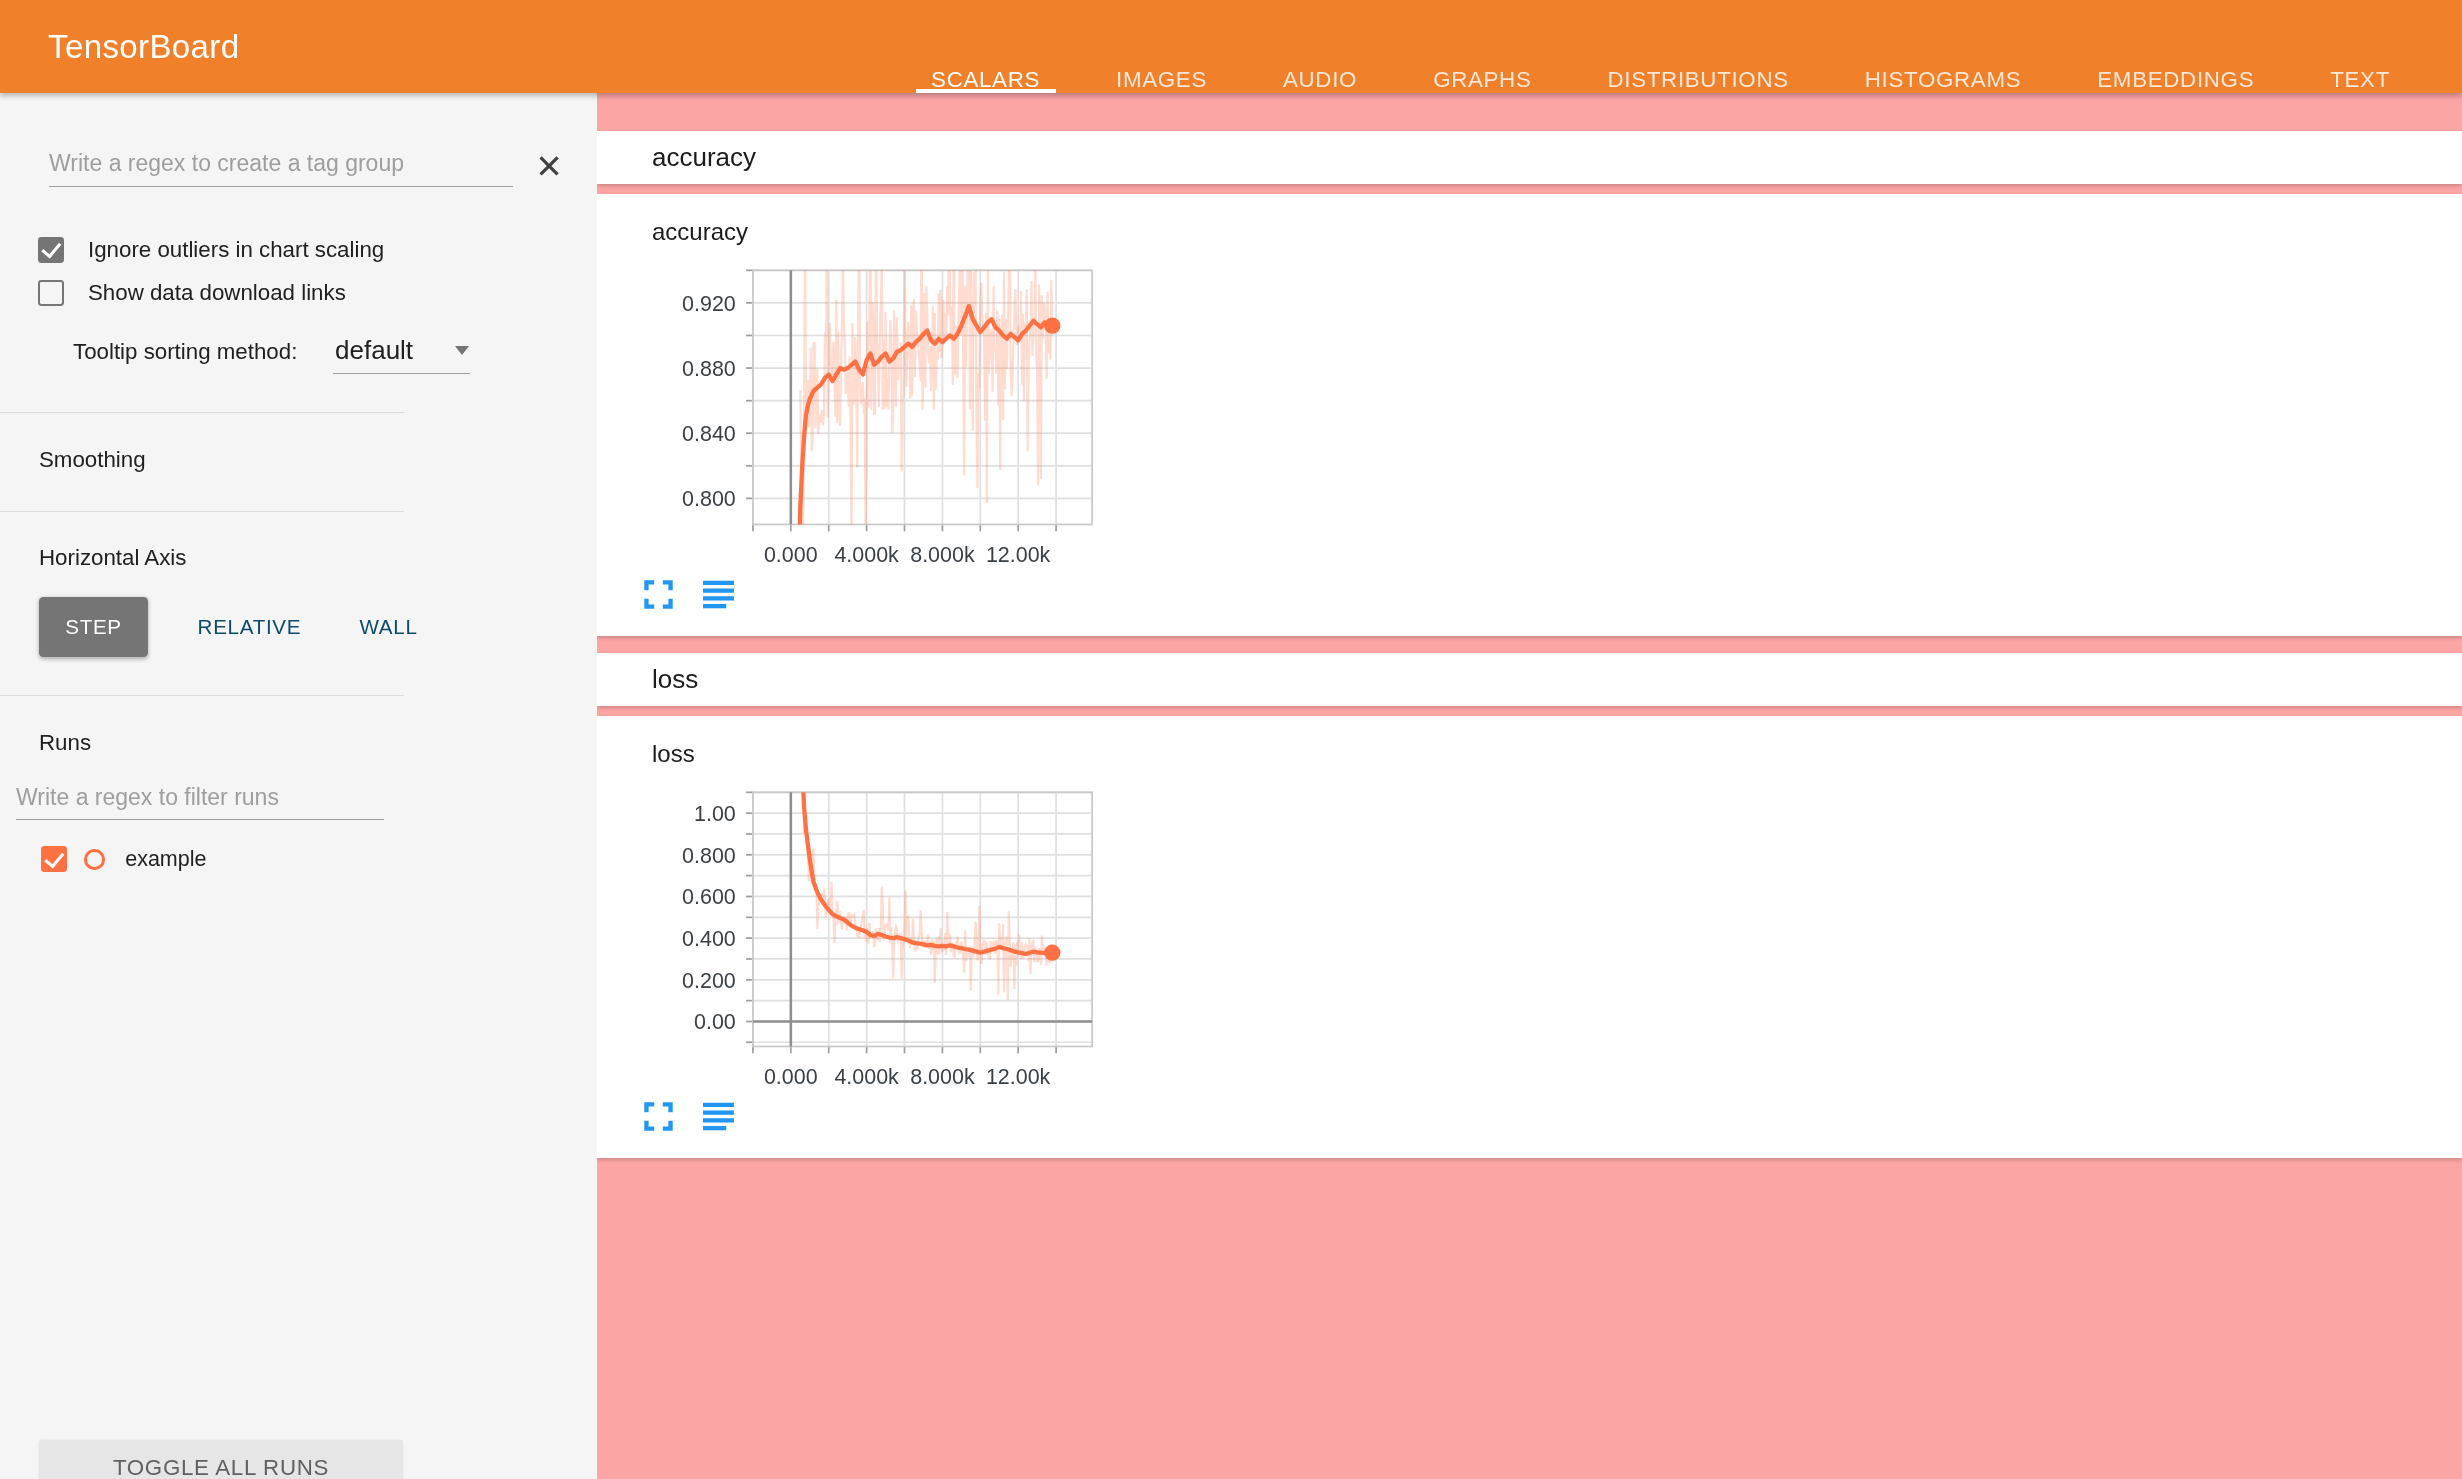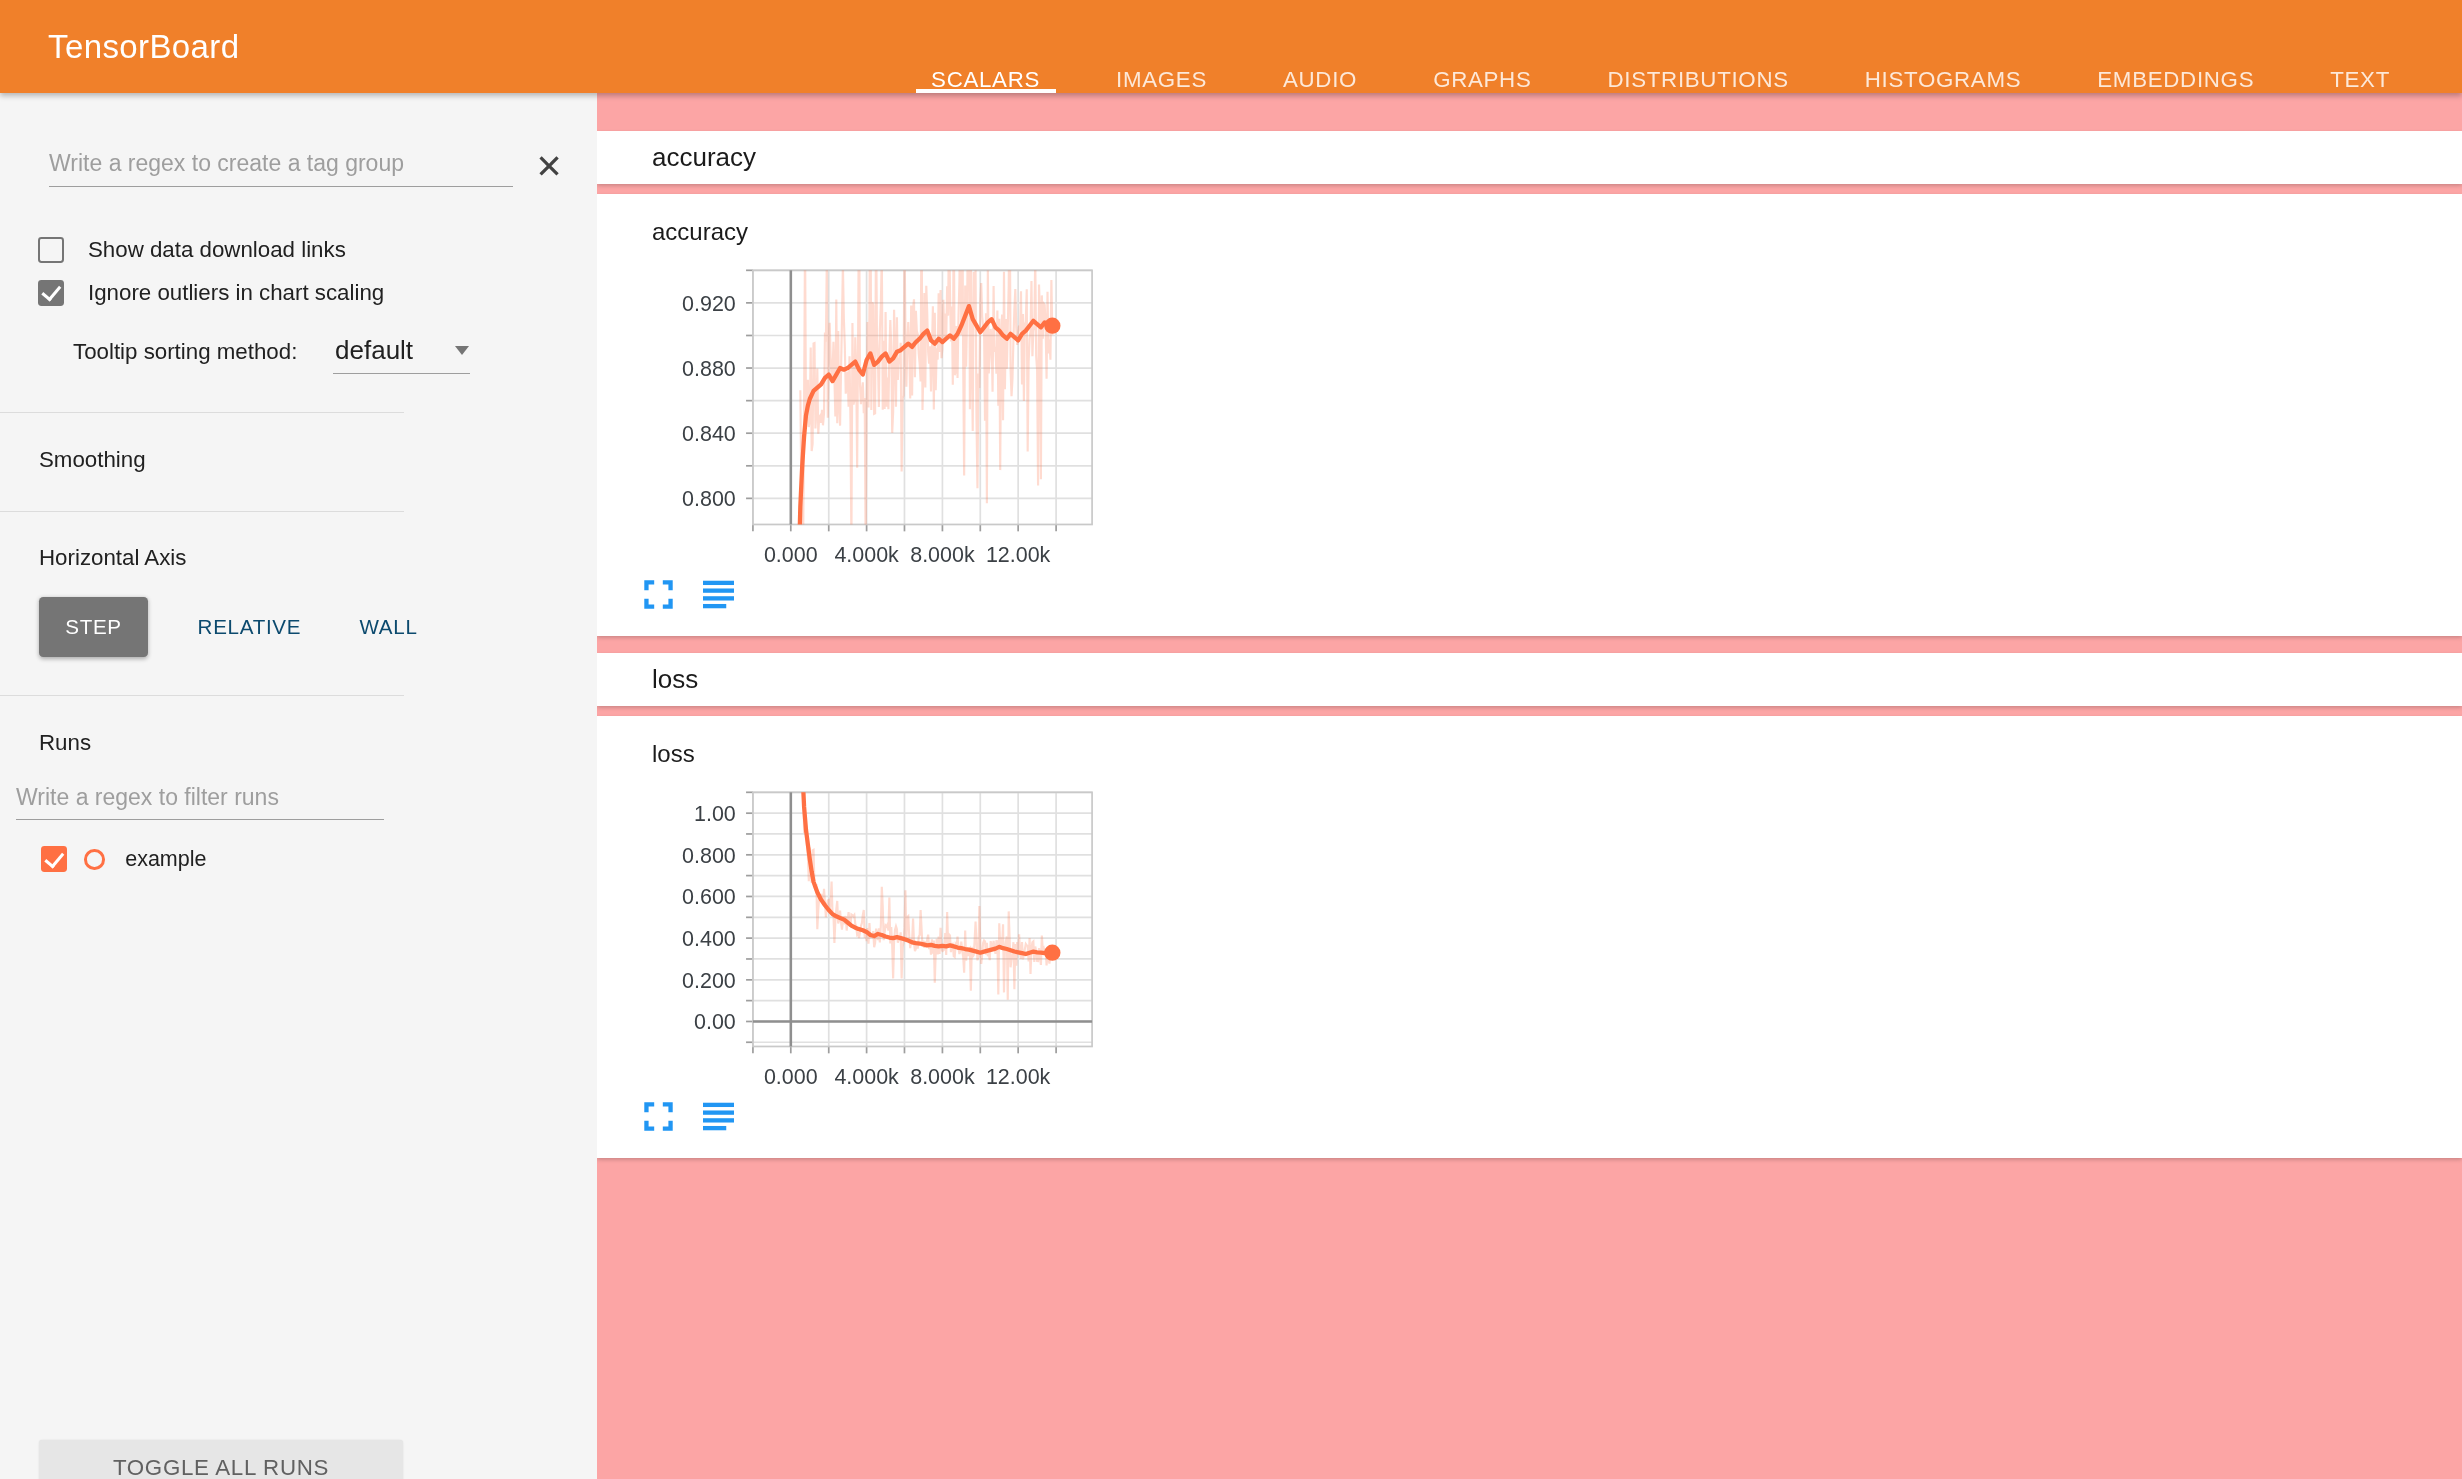--- a/index.html
+++ b/index.html
@@ -100,26 +100,26 @@
 </header>
 
 <aside class="sidebar">
   <div class="tag-row">
     <input class="line-input" placeholder="Write a regex to create a tag group" style="">
     <span class="close-x">✕</span>
   </div>
 
   <div class="options" id="options">
       <div class="opt-row">
+        <span class="cb checked"></span>
+        <span class="opt-label">Ignore outliers in chart scaling</span>
+      </div>
+      <div class="opt-row">
         <span class="cb unchecked"></span>
         <span class="opt-label">Show data download links</span>
-      </div>
-      <div class="opt-row">
-        <span class="cb checked"></span>
-        <span class="opt-label">Ignore outliers in chart scaling</span>
       </div>
     </div>
 
   <div class="tooltip-row">
     <span class="tooltip-label">Tooltip sorting method:</span>
     <div class="select">
       <span class="sel-value">default</span>
       <span class="chevron"></span>
     </div>
   </div>

